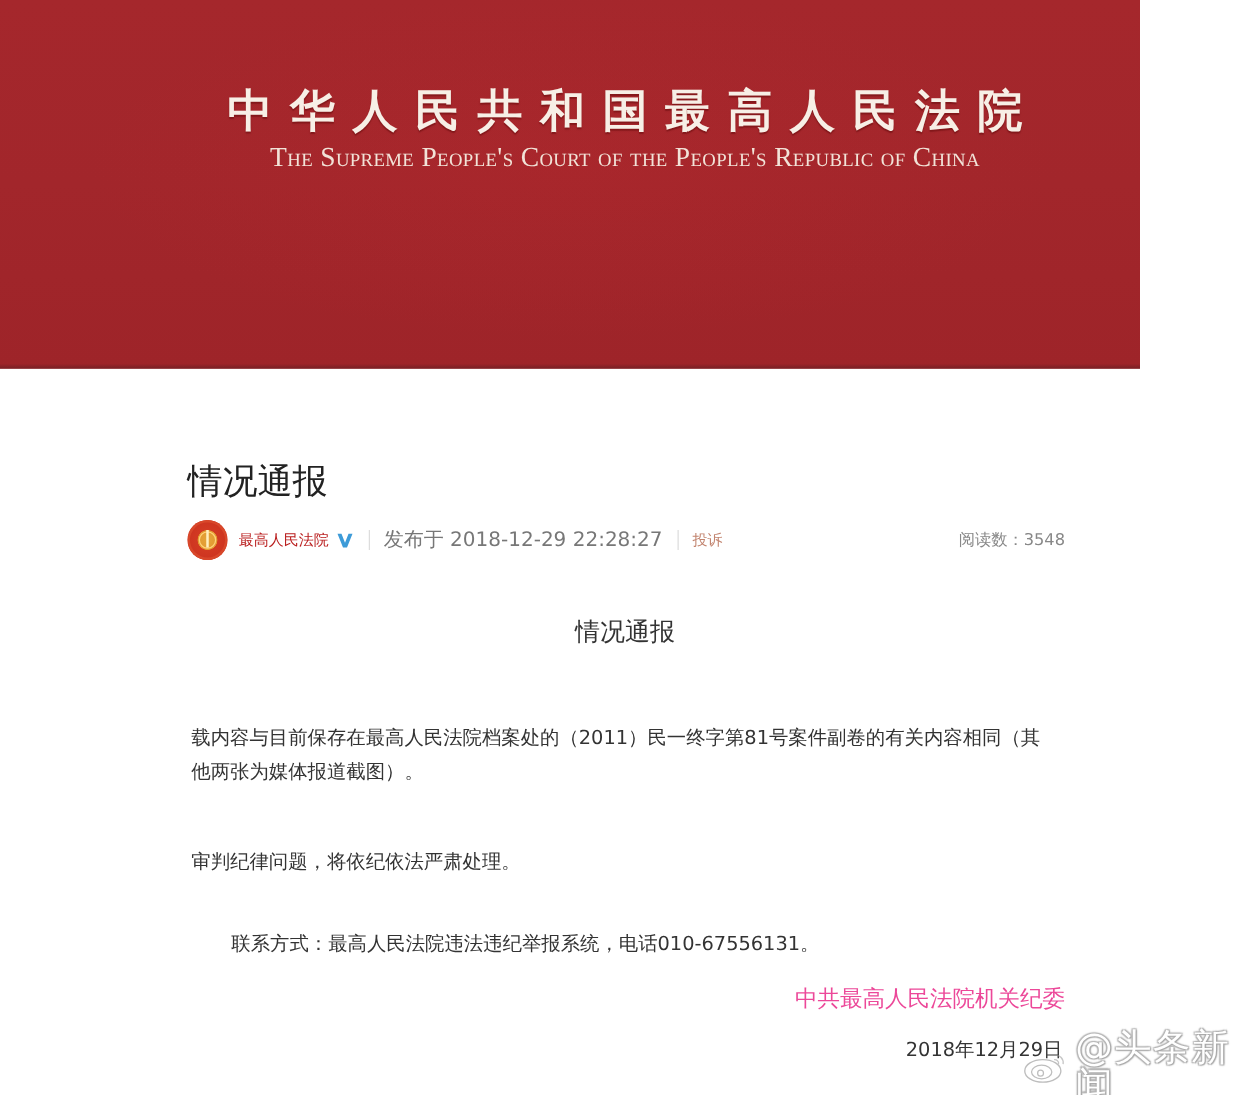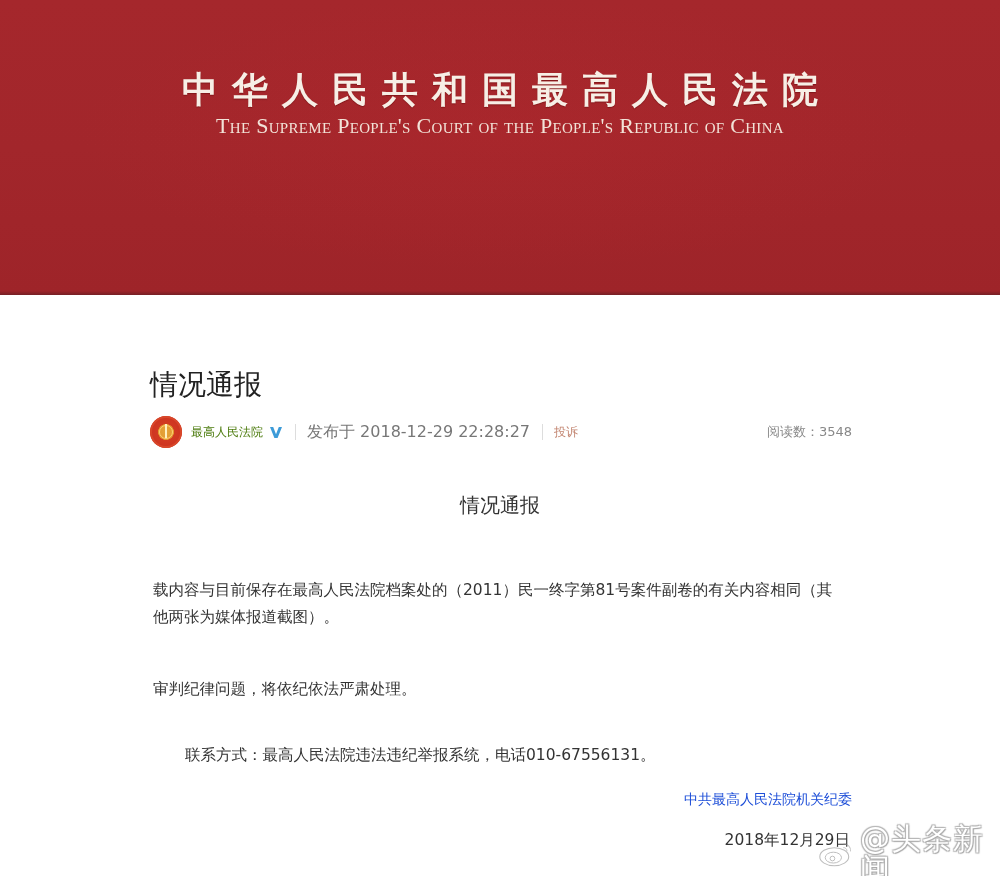--- a/index.html
+++ b/index.html
@@ -9,21 +9,21 @@
     height: 876px;
     overflow: hidden;
     background: #ffffff;
     font-family: "DejaVu Sans", "Liberation Sans", sans-serif;
   }
   .page { position: relative; width: 1000px; height: 876px; }
 
   
   .banner {
     position: absolute; left: 0; top: 0;
-    width: 1000px; height: 295px;
+    width: 912px; height: 295px;
     background:
       radial-gradient(ellipse at 50% 45%, rgba(180,40,45,0.35) 0%, rgba(0,0,0,0) 60%),
       linear-gradient(180deg, #a5272c 0%, #a2262b 50%, #9e2429 100%);
     overflow: hidden;
   }
   .banner::after {
     content: "";
     position: absolute; left: 0; right: 0; bottom: 0; height: 4px;
     background: linear-gradient(180deg, rgba(120,20,25,0) 0%, rgba(100,30,35,0.7) 100%);
   }
@@ -73,21 +73,21 @@
   .avatar::before {
     content: ""; position: absolute; left: 9px; top: 9px;
     width: 14px; height: 14px; border-radius: 50%;
     border: 1.5px solid #ffd27a; box-sizing: border-box;
   }
   .avatar::after {
     content: ""; position: absolute; left: 15px; top: 8px;
     width: 2px; height: 14px; background: #fff0c0;
   }
   .author {
-    margin-left: 9px; font-size: 12px; color: #4d7c0f;
+    margin-left: 9px; font-size: 12px; color: #b91c1c;
   }
   .verified {
     margin-left: 6px; width: 14px; height: 14px;
     display: inline-flex; align-items: center; justify-content: center;
   }
   .sep {
     width: 1px; height: 16px; background: #dddddd;
     margin: 0 11px 0 12px;
   }
   .pubdate { color: #777777; font-size: 16px; }
@@ -109,21 +109,21 @@
     margin: 0;
   }
   .para .line { display: block; white-space: nowrap; }
   .para .indent { padding-left: 32px; }
   .p1 { top: 577px; }
   .p2 { top: 676px; }
   .p3 { top: 742px; }
 
   .sign {
     position: absolute; right: 148px; top: 786px;
-    font-size: 14px; line-height: 27px; color: #1d4ed8;
+    font-size: 18px; line-height: 27px; color: #ec4899;
     text-align: center;
   }
   .date {
     position: absolute; right: 150px; top: 827px;
     font-size: 15.5px; line-height: 27px; color: #333333;
   }
 
   
   .watermark {
     position: absolute; left: 818px; top: 838px;

